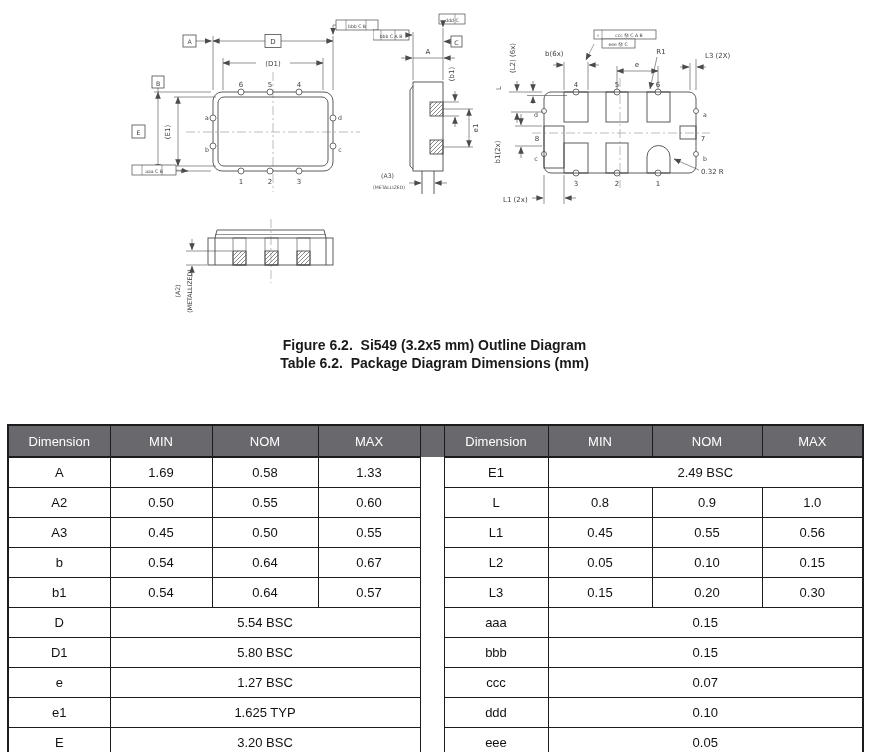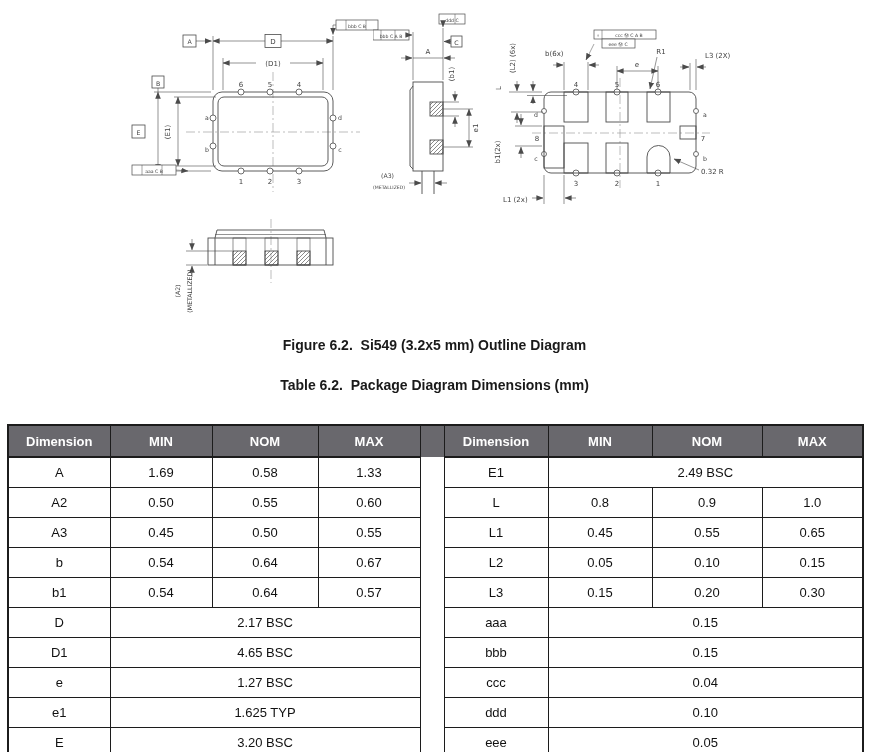--- a/index.html
+++ b/index.html
@@ -20,35 +20,35 @@
   .lblbox{fill:#ffffff;stroke:#4b4b4b;stroke-width:0.8;}
   .fcf rect{fill:#ffffff;stroke:#4b4b4b;stroke-width:0.7;}
   .fcf line{stroke:#4b4b4b;stroke-width:0.5;}
   .mask{fill:#ffffff;stroke:none;}
   
   .caption{
     position:absolute;left:0;width:869px;text-align:center;
     font-weight:bold;font-size:14px;color:#1a1a1a;
   }
   #fig-caption{top:337px;}
-  #tbl-caption{top:377px;}
+  #tbl-caption{top:355px;}
   
   table{
     position:absolute;top:424px;left:7px;width:855px;
     border-collapse:collapse;table-layout:fixed;
     border:2px solid var(--border,#1c1c1c);
   }
   th,td{
     border:1.5px solid var(--border,#1c1c1c);
     text-align:center;vertical-align:middle;padding:0;
     font-size:13px;color:#111;height:29px;
   }
   thead th{
     background:var(--header-bg,#69686d);color:var(--header-text,#fff);
-    font-weight:bold;height:30px;border-bottom:2px solid var(--border,#1c1c1c);
+    font-weight:normal;height:30px;border-bottom:2px solid var(--border,#1c1c1c);
   }
   th.gaph{border-bottom:none;}
   td.gap{border-top:none;border-bottom:none;background:#fff;}
 </style>
 </head>
 <body>
 
 <svg width="0" height="0" style="position:absolute">
   <defs>
     <marker id="arr" viewBox="0 0 10 10" refX="9.5" refY="5" markerWidth="7" markerHeight="7" orient="auto-start-reverse" markerUnits="userSpaceOnUse">
@@ -386,21 +386,21 @@
       <td>1.0</td>
     </tr>
     <tr>
       <td>A3</td>
       <td>0.45</td>
       <td>0.50</td>
       <td>0.55</td>
       <td>L1</td>
       <td>0.45</td>
       <td>0.55</td>
-      <td>0.65</td>
+      <td>0.56</td>
     </tr>
     <tr>
       <td>b</td>
       <td>0.54</td>
       <td>0.64</td>
       <td>0.67</td>
       <td>L2</td>
       <td>0.05</td>
       <td>0.10</td>
       <td>0.15</td>
@@ -410,35 +410,35 @@
       <td>0.54</td>
       <td>0.64</td>
       <td>0.57</td>
       <td>L3</td>
       <td>0.15</td>
       <td>0.20</td>
       <td>0.30</td>
     </tr>
     <tr>
       <td>D</td>
-      <td colspan="3">2.17 BSC</td>
+      <td colspan="3">5.54 BSC</td>
       <td>aaa</td>
       <td colspan="3">0.15</td>
     </tr>
     <tr>
       <td>D1</td>
-      <td colspan="3">4.65 BSC</td>
+      <td colspan="3">5.80 BSC</td>
       <td>bbb</td>
       <td colspan="3">0.15</td>
     </tr>
     <tr>
       <td>e</td>
       <td colspan="3">1.27 BSC</td>
       <td>ccc</td>
-      <td colspan="3">0.04</td>
+      <td colspan="3">0.07</td>
     </tr>
     <tr>
       <td>e1</td>
       <td colspan="3">1.625 TYP</td>
       <td>ddd</td>
       <td colspan="3">0.10</td>
     </tr>
     <tr>
       <td>E</td>
       <td colspan="3">3.20 BSC</td>

